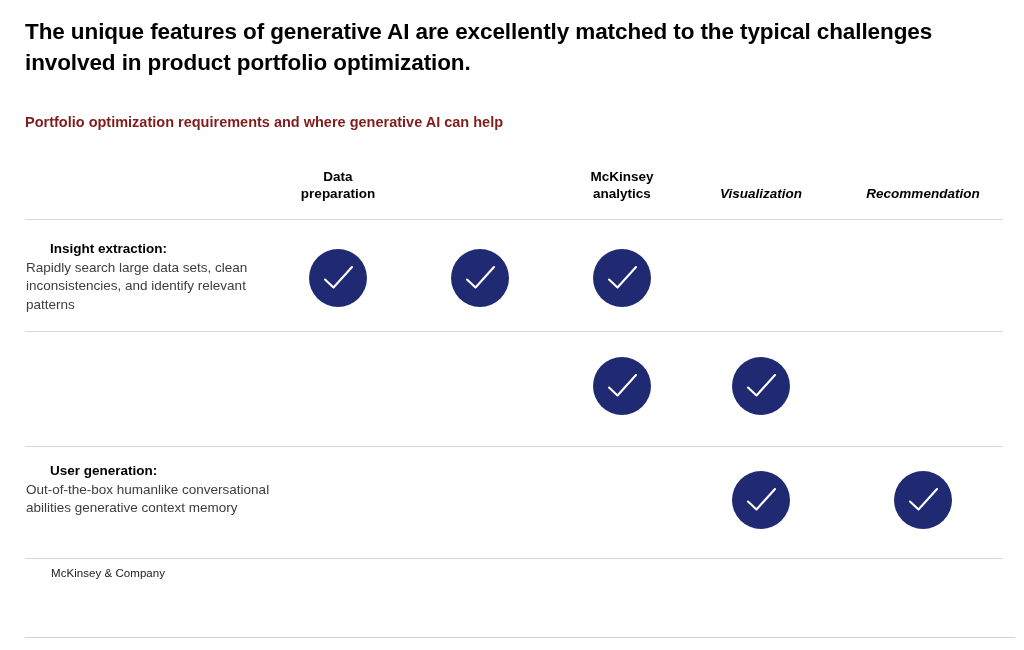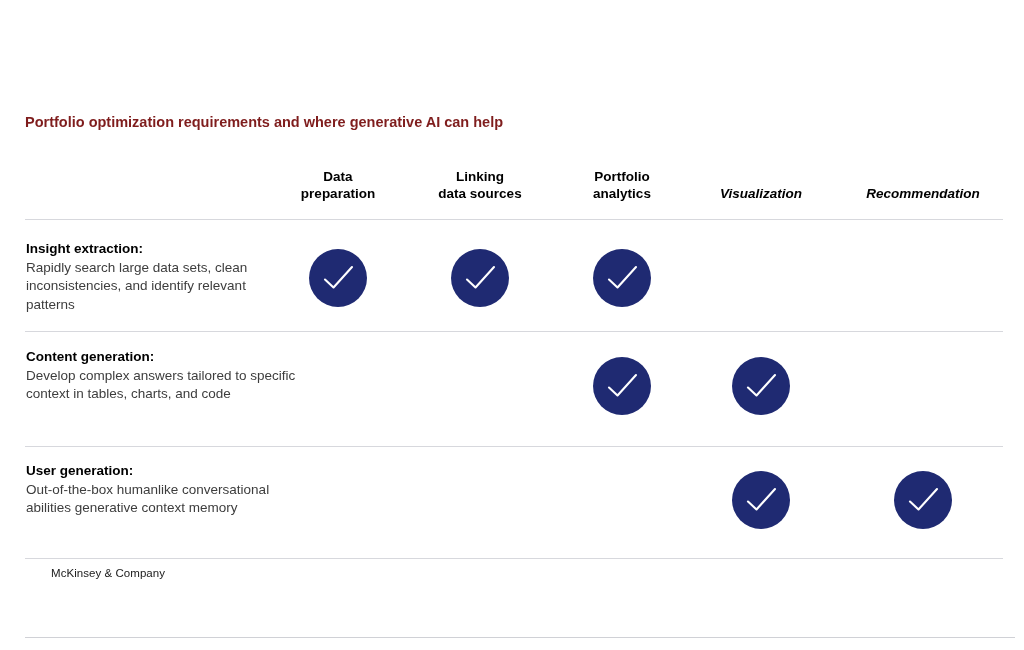--- a/index.html
+++ b/index.html
@@ -84,20 +84,21 @@
     left: 26px;
     width: 270px;
     font-size: 13.5px;
     line-height: 18.5px;
     color: #3d3d3d;
   }
 
   .row-label .lead {
     font-weight: bold;
     color: #000000;
+    margin-left: 24px;
   }
 
   .check {
     position: absolute;
     width: 58px;
     height: 58px;
     border-radius: 50%;
     background: #1f2a72;
     transform: translate(-50%, -50%);
   }
@@ -118,29 +119,28 @@
     color: #202020;
     letter-spacing: 0.05px;
     padding-left: 26px;
   }
 </style>
 </head>
 <body>
 
 <div class="page">
 
+  <div class="title">The unique features of generative AI are excellently matched to the typical challenges involved in product portfolio optimization.</div>
 
   <div class="subtitle">Portfolio optimization requirements and where generative AI can help</div>
 
   <div class="matrix" id="matrix">
       <div class="col-header" style="left: 338px; top: 152px;">Data
 preparation</div>
-      <div class="col-header" style="left: 480px; top: 152px;">Linking
-data sources</div>
-      <div class="col-header" style="left: 622px; top: 152px;">Portfolio
+      <div class="col-header" style="left: 622px; top: 152px;">McKinsey
 analytics</div>
       <div class="col-header" style="left: 761px; top: 169px; font-style: italic;">Visualization</div>
       <div class="col-header" style="left: 923px; top: 169px; font-style: italic;">Recommendation</div>
       <div class="rule" style="left: 25px; top: 203px; width: 978px;"></div>
       <div class="rule" style="left: 25px; top: 315px; width: 978px;"></div>
       <div class="rule" style="left: 25px; top: 430px; width: 978px;"></div>
       <div class="rule" style="left: 25px; top: 542px; width: 978px;"></div>
       <div class="rule bottom-rule" style="left: 25px; top: 621px; width: 990px;"></div>
       <div class="row-label" style="top: 224px;"><span class="lead">Insight extraction:</span><br><span>Rapidly search large data sets, clean inconsistencies, and identify relevant patterns</span></div>
       <div class="check" style="left: 338px; top: 262px; background: rgb(31, 42, 114);">
@@ -151,21 +151,20 @@
       <div class="check" style="left: 480px; top: 262px; background: rgb(31, 42, 114);">
         <svg viewBox="0 0 58 58" xmlns="http://www.w3.org/2000/svg">
           <path d="M16 30.5 L24.5 38.5 L43 18" fill="none" stroke="#ffffff" stroke-width="2.1" stroke-linecap="round" stroke-linejoin="round"></path>
         </svg>
       </div>
       <div class="check" style="left: 622px; top: 262px; background: rgb(31, 42, 114);">
         <svg viewBox="0 0 58 58" xmlns="http://www.w3.org/2000/svg">
           <path d="M16 30.5 L24.5 38.5 L43 18" fill="none" stroke="#ffffff" stroke-width="2.1" stroke-linecap="round" stroke-linejoin="round"></path>
         </svg>
       </div>
-      <div class="row-label" style="top: 332px;"><span class="lead">Content generation:</span><br><span>Develop complex answers tailored to specific context in tables, charts, and code</span></div>
       <div class="check" style="left: 622px; top: 370px; background: rgb(31, 42, 114);">
         <svg viewBox="0 0 58 58" xmlns="http://www.w3.org/2000/svg">
           <path d="M16 30.5 L24.5 38.5 L43 18" fill="none" stroke="#ffffff" stroke-width="2.1" stroke-linecap="round" stroke-linejoin="round"></path>
         </svg>
       </div>
       <div class="check" style="left: 761px; top: 370px; background: rgb(31, 42, 114);">
         <svg viewBox="0 0 58 58" xmlns="http://www.w3.org/2000/svg">
           <path d="M16 30.5 L24.5 38.5 L43 18" fill="none" stroke="#ffffff" stroke-width="2.1" stroke-linecap="round" stroke-linejoin="round"></path>
         </svg>
       </div>

